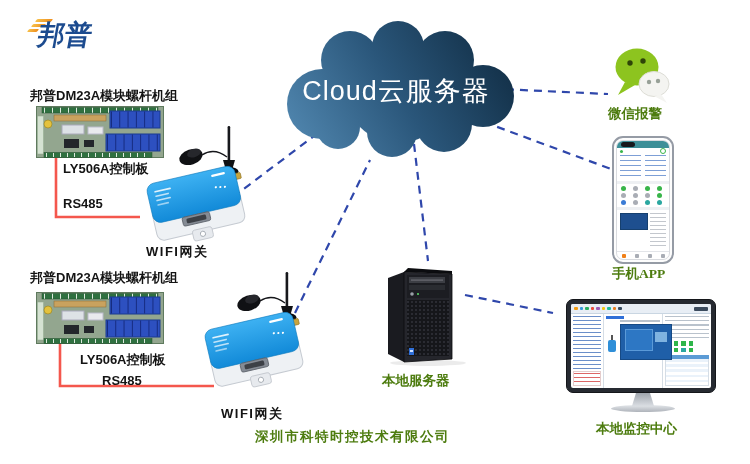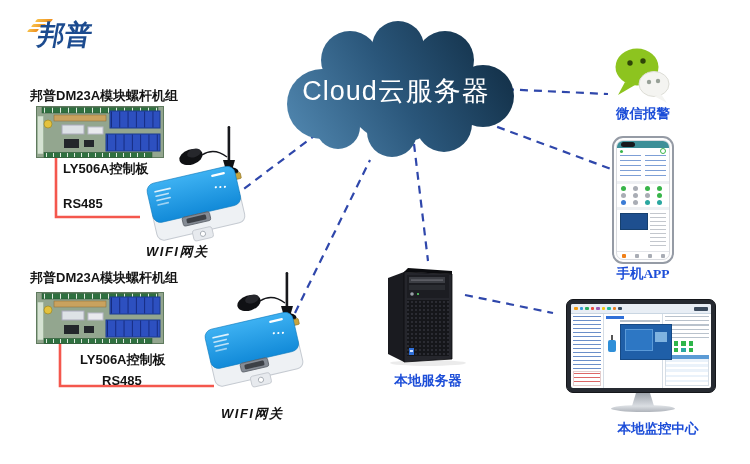--- a/index.html
+++ b/index.html
@@ -19,23 +19,23 @@
   .logo-swoosh i:nth-child(1){left:4px;top:1px;width:16px;}
   .logo-swoosh i:nth-child(2){left:0px;top:6px;width:13px;}
   .logo-swoosh i:nth-child(3){left:-4px;top:11px;width:10px;}
   .logo-latin{font-style:italic;font-weight:800;font-size:31px;color:#1c4b8f;
     margin-left:18px;letter-spacing:-1px;}
   .logo-cn{display:inline-block;font-weight:800;font-size:27px;color:#1c4b8f;
     margin-left:8px;transform:skewX(-10deg);}
 
   
   .t-bold{font-weight:bold;color:#141414;font-size:13px;white-space:nowrap;z-index:3;}
-  .t-kai{font-family:"Liberation Serif",serif;font-weight:600;color:#1d4ed8;
-    font-size:13.5px;white-space:nowrap;z-index:3;text-align:center;}
-  .gw-label{letter-spacing:1.5px;font-style:italic;}
+  .t-kai{font-family:"Liberation Serif",serif;font-weight:600;color:#4d7c0f;
+    font-size:13.5px;white-space:nowrap;z-index:3;}
+  .gw-label{letter-spacing:1.5px;}
 
   .cloud-svg{left:270px;top:20px;z-index:2;}
   .cloud-text{font-family:"Liberation Sans",sans-serif;font-size:27px;fill:#fff;letter-spacing:1px;}
 
   .pcb-svg{z-index:2;}
   .gw-svg{z-index:2;}
   .server-svg{left:382px;top:264px;z-index:2;}
   .wechat-svg{left:614px;top:46px;z-index:2;}
 
   
@@ -343,14 +343,15 @@
               <div class="m-table"></div>
           </div>
         </div>
       </div>
     </div>
     <div class="m-stand"></div>
     <div class="m-base"></div>
   </div>
   <div class="abs t-kai" style="left:596px;top:420px;width:124px;font-family:Liberation Mono, monospace;">本地监控中心</div>
 
+  <div class="abs t-kai company">深圳市科特时控技术有限公司</div>
 
 </div>
 
 </body></html>

